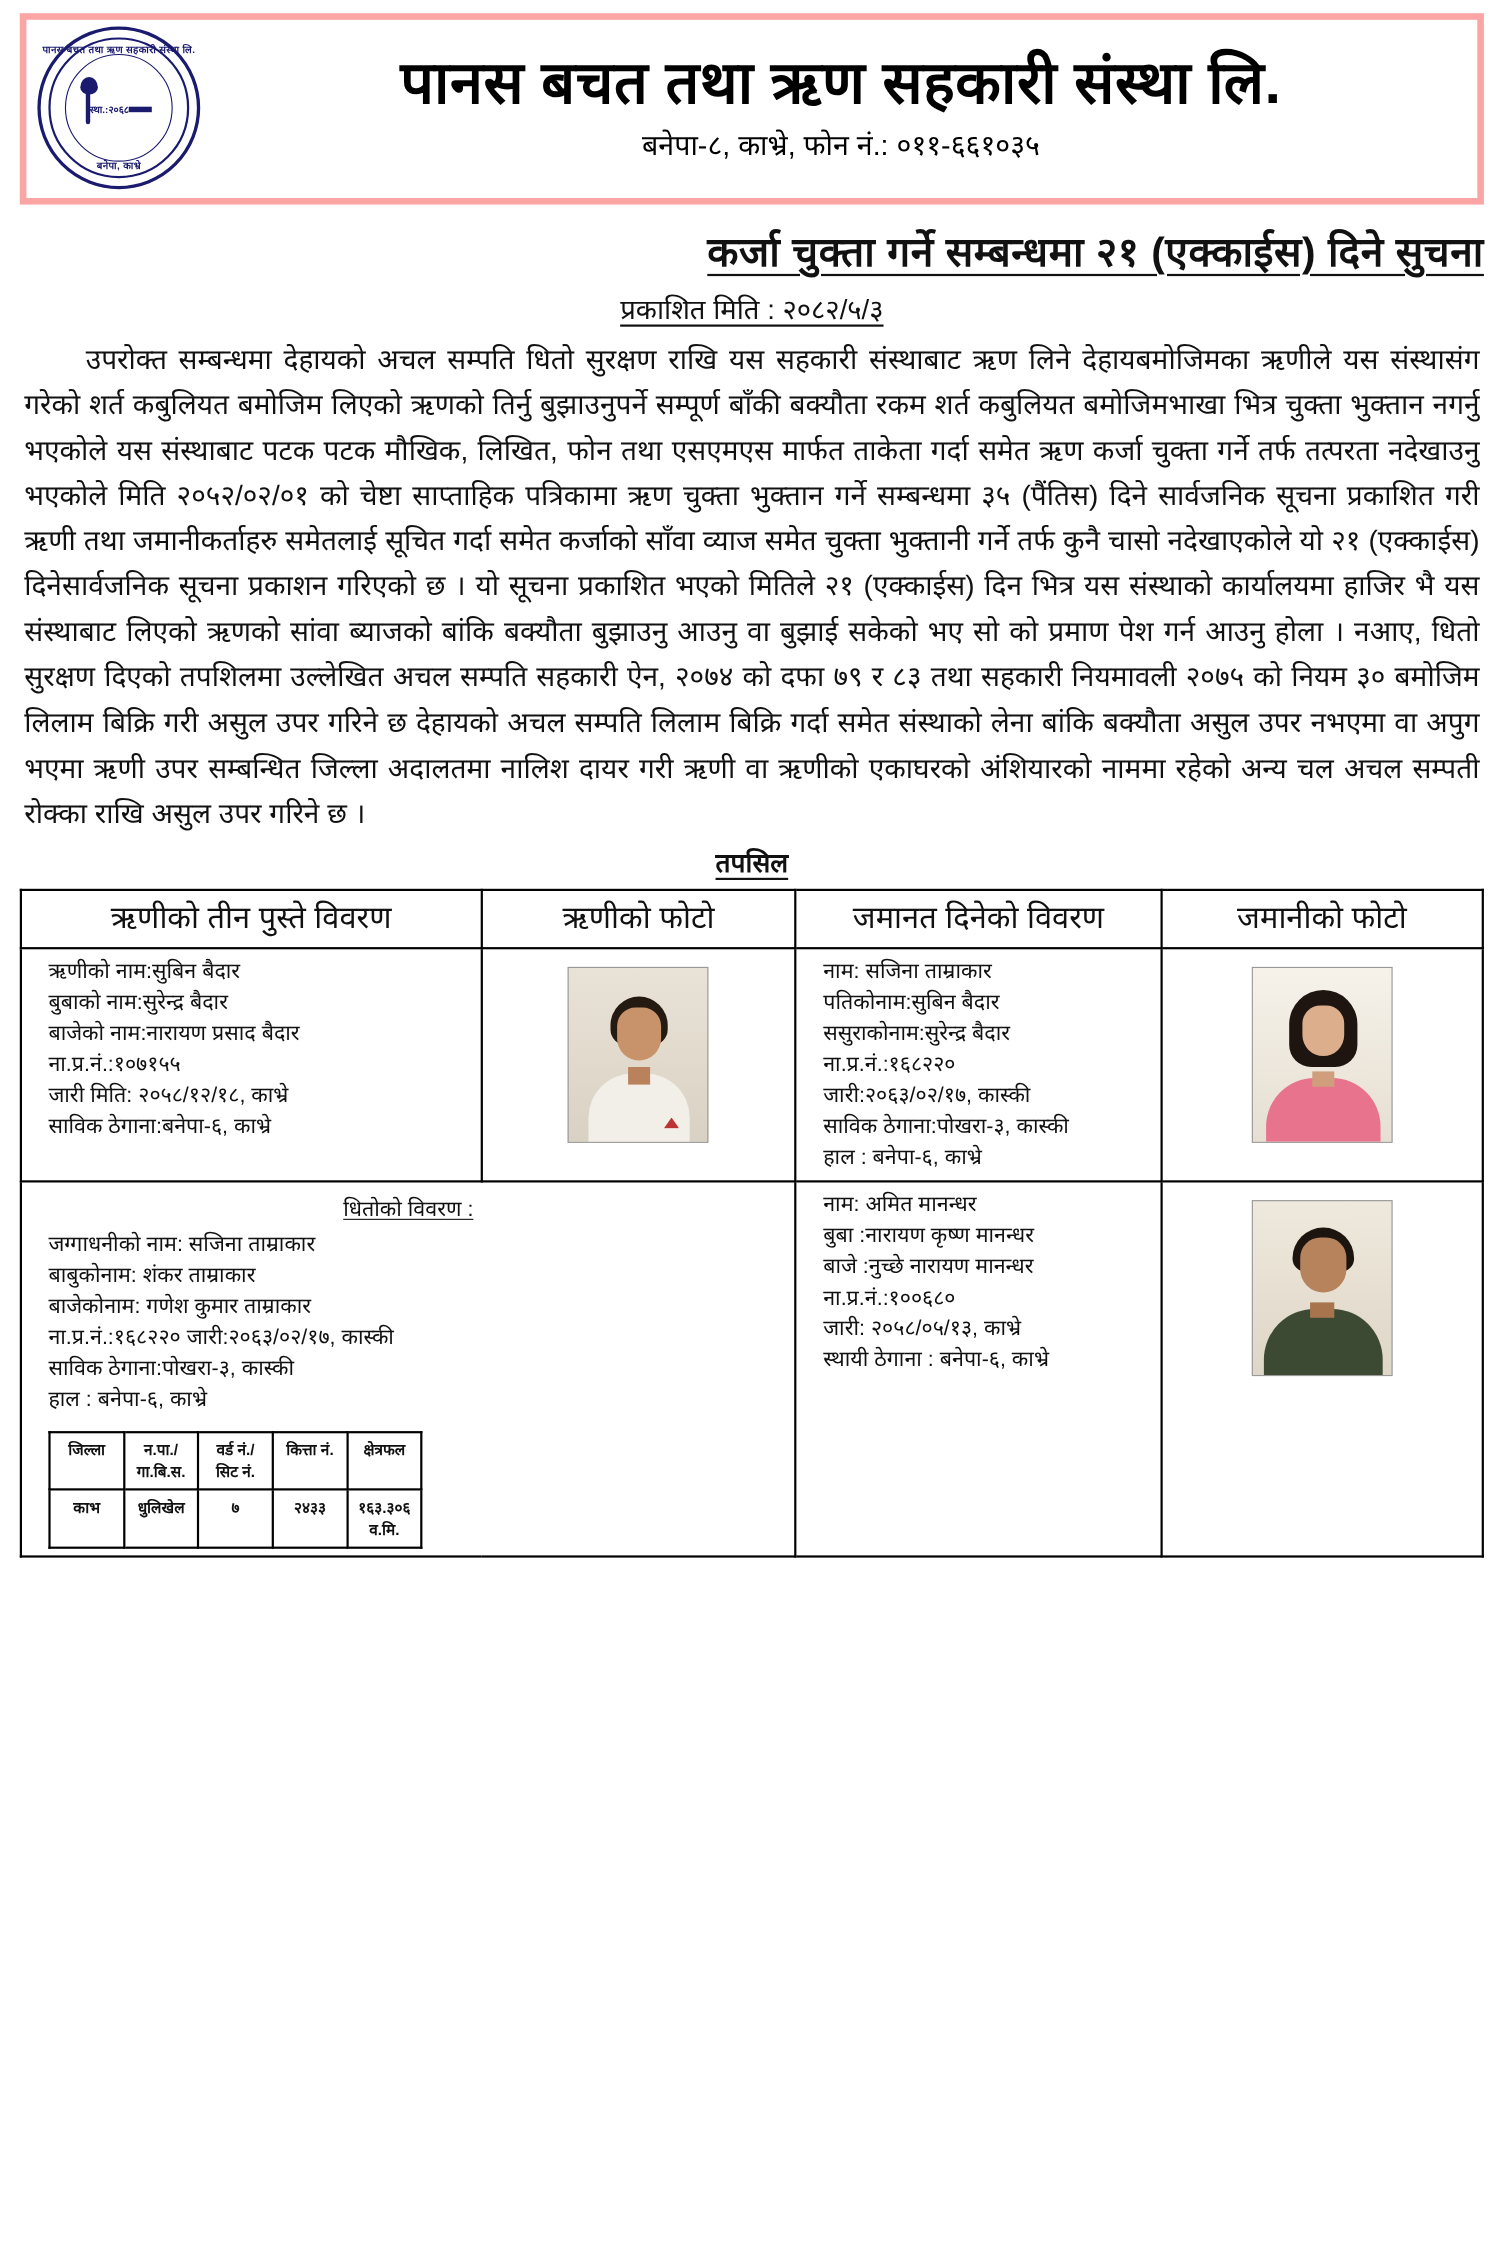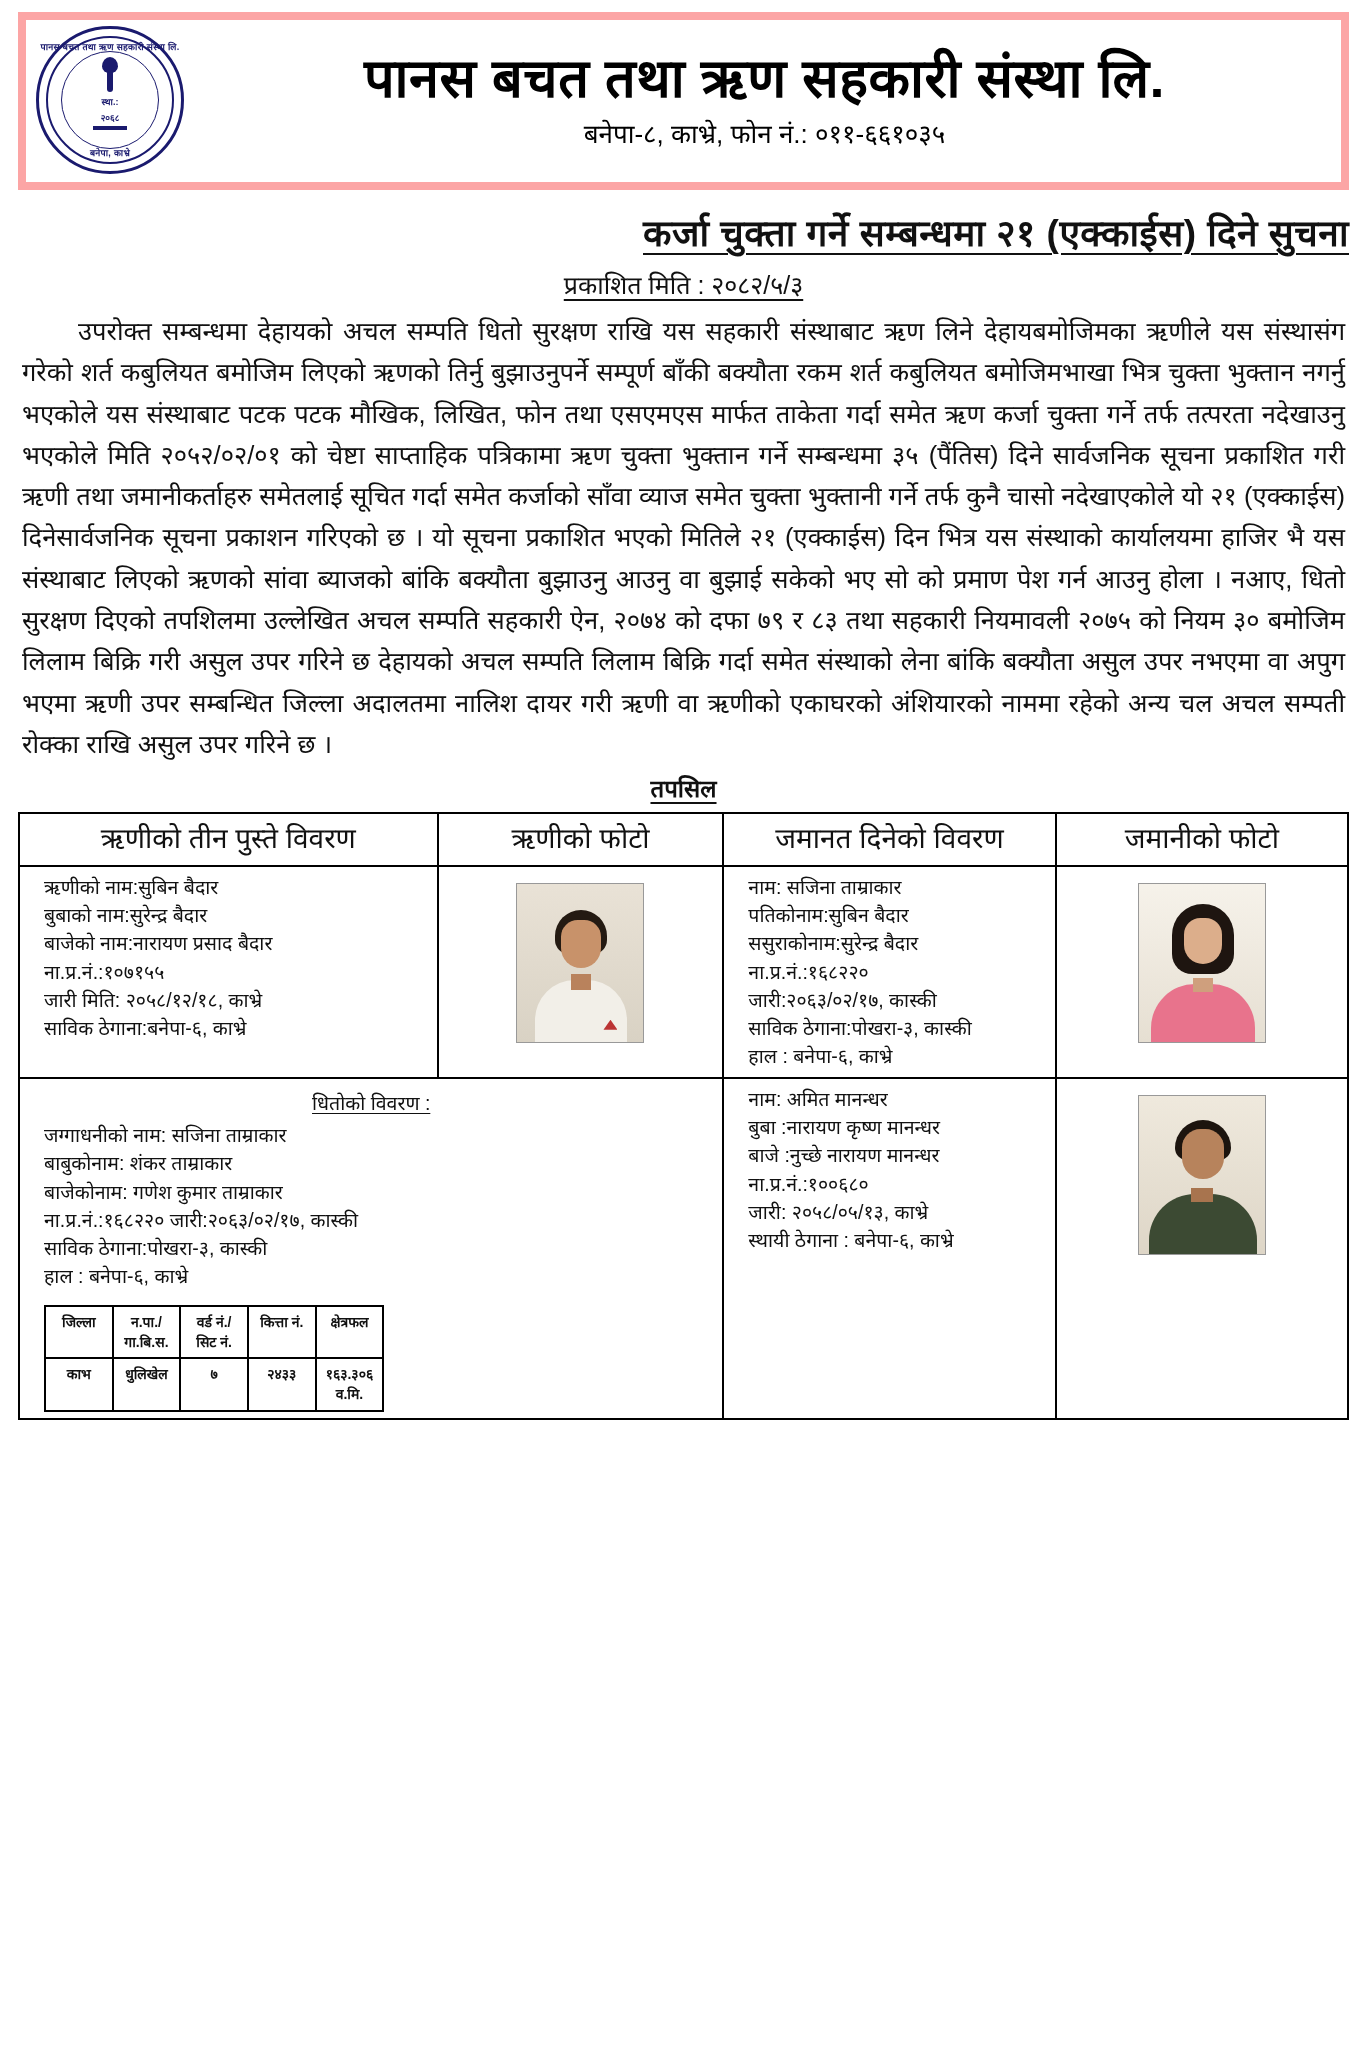--- a/index.html
+++ b/index.html
@@ -12,21 +12,21 @@
   }
   .page {
     width: 1367px;
     min-height: 2048px;
     padding: 12px 18px 10px 18px;
     background: #fff;
   }
 
   
   .header {
-    border: 8px solid #fca5a5;
+    border: 6px solid #fca5a5;
     padding: 6px 10px 8px 10px;
     display: flex;
     align-items: center;
     gap: 14px;
   }
   .logo {
     width: 148px;
     height: 148px;
     flex: 0 0 148px;
     border-radius: 50%;
@@ -54,21 +54,21 @@
     font-size: 9px;
     color: #1a1a6e;
     font-weight: bold;
     letter-spacing: .3px;
     white-space: nowrap;
   }
   .logo .ctop { top: 11px; left: 50%; transform: translateX(-50%); }
   .logo .cbottom { bottom: 12px; left: 50%; transform: translateX(-50%); }
   .logo .emblem {
     width: 60px; height: 60px;
-    display: flex; flex-direction: column; align-items: center; justify-content: flex-start;
+    display: flex; flex-direction: row; align-items: center; justify-content: flex-start;
     color: #1a1a6e;
   }
   .logo .emblem .torch {
     width: 6px; height: 30px; background: #1a1a6e; border-radius: 3px;
     position: relative;
   }
   .logo .emblem .torch:before{
     content:""; position:absolute; top:-13px; left:-5px; width:16px; height:16px;
     background:#1a1a6e; border-radius:50% 50% 50% 50% / 60% 60% 40% 40%;
   }

